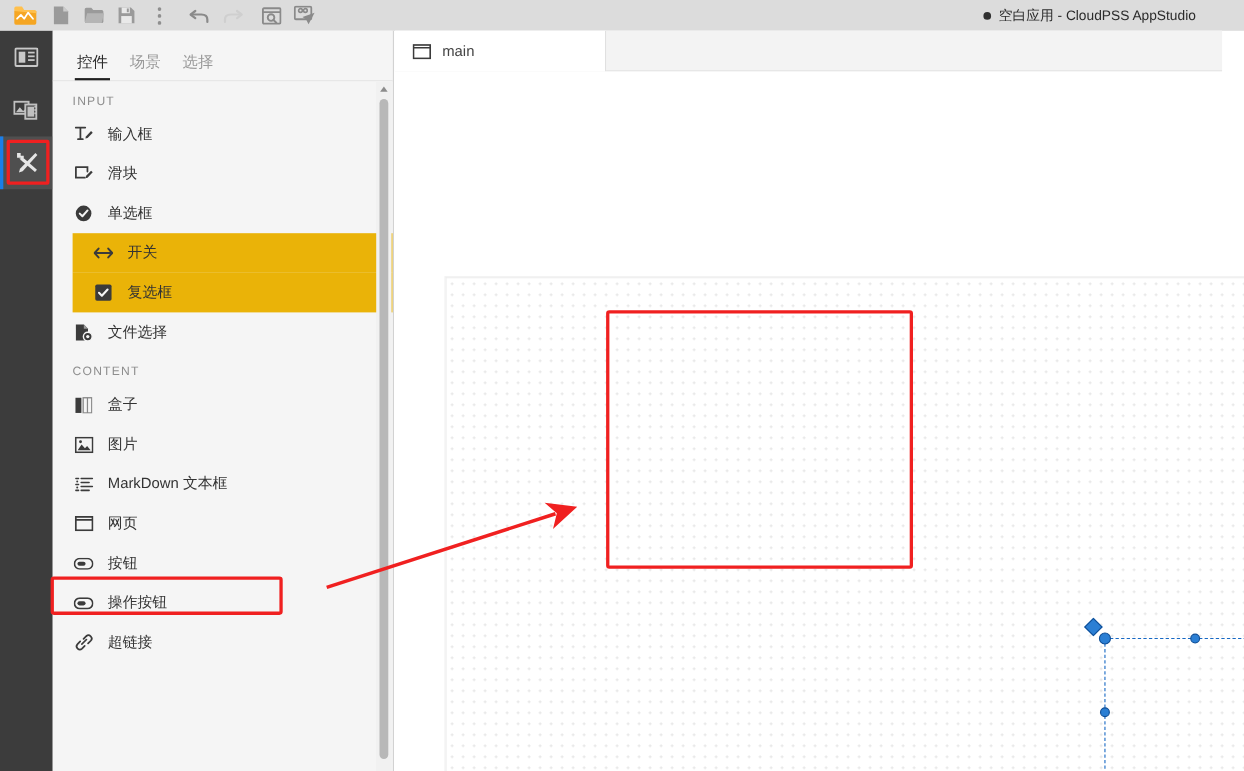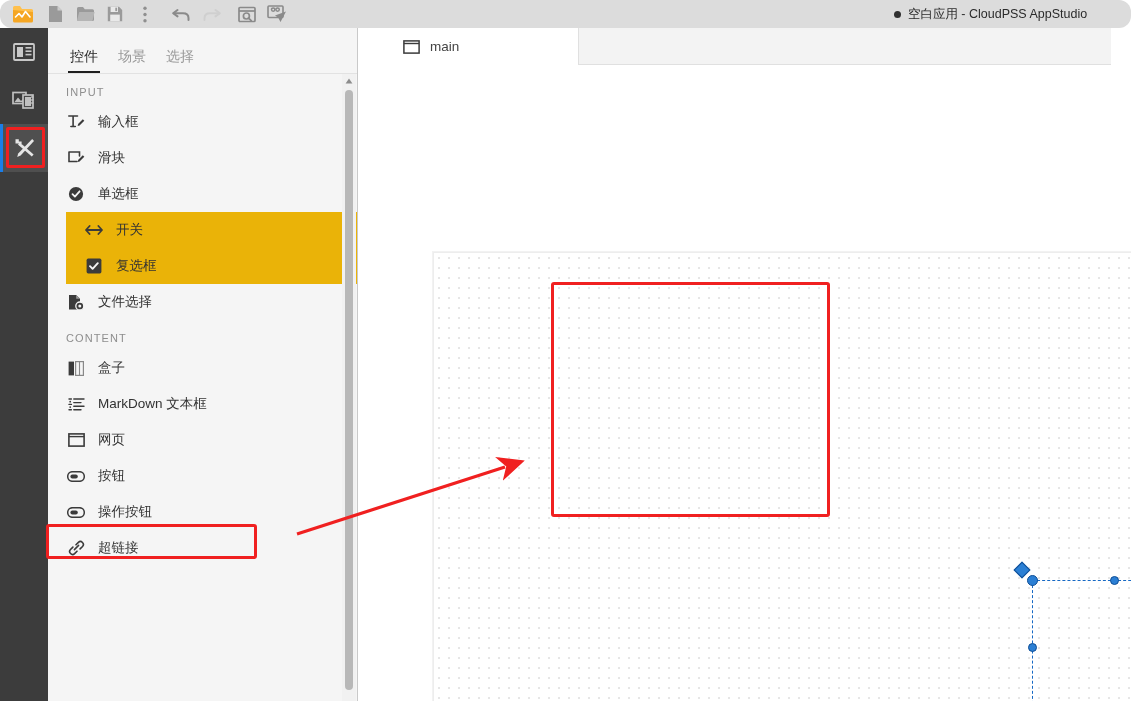--- a/index.html
+++ b/index.html
@@ -14,21 +14,21 @@
     position: relative;
     width: 1131px; height: 701px;
     overflow: hidden;
   }
 
   
   .titlebar {
     position: absolute; left: 0; top: 0;
     width: 1131px; height: 28px;
     background: #dcdcdc;
-    display: flex; align-items: center; border-radius: 12px;
+    display: flex; align-items: center;
   }
   .tb-tools {
     display: flex; align-items: center;
     height: 28px;
     padding-left: 6px;
   }
   .tb-btn {
     width: 30px; height: 26px;
     display: flex; align-items: center; justify-content: center;
     cursor: pointer;
@@ -148,21 +148,20 @@
     background: #b8b8b8;
     border-radius: 4px;
     cursor: pointer;
   }
 
   
   .editor {
     position: absolute; left: 359px; top: 28px;
     width: 752px; height: 673px;
     background: #ffffff;
-    padding-left: 28px;
   }
   .tabbar {
     height: 37px;
     background: #f3f3f3;
     border-bottom: 1px solid #e0e0e0;
     display: flex;
   }
   .doc-tab {
     width: 192px; height: 37px;
     display: flex; align-items: center;
@@ -463,20 +462,30 @@
         <span class="ic">
           <svg width="16" height="15" viewBox="0 0 16 15">
             <rect x="0.6" y="0.6" width="5.4" height="13.8" fill="#3b3b3b"></rect>
             <rect x="7.6" y="0.6" width="7.8" height="13.8" fill="none" stroke="#888888" stroke-width="1.2"></rect>
             <line x1="11.5" y1="0.6" x2="11.5" y2="14.4" stroke="#888888" stroke-width="1.1"></line>
           </svg>
         </span>
         <span class="lbl">盒子</span>
       </div>
 
+      <div class="row">
+        <span class="ic">
+          <svg width="17" height="15" viewBox="0 0 17 15">
+            <rect x="0.8" y="0.8" width="15.4" height="13.4" fill="none" stroke="#3b3b3b" stroke-width="1.5"></rect>
+            <path d="M2.6 12.4 L6.2 7.2 L9.2 10.6 L11.2 8.4 L14.4 12.4 Z" fill="#3b3b3b"></path>
+            <circle cx="5.2" cy="4.6" r="1.3" fill="#3b3b3b"></circle>
+          </svg>
+        </span>
+        <span class="lbl">图片</span>
+      </div>
 
       <div class="row">
         <span class="ic">
           <svg width="17" height="15" viewBox="0 0 17 15">
             <path d="M1 2 L3.4 2 M1 7.4 L3.4 7.4 M1 12.8 L3.4 12.8" stroke="#3b3b3b" stroke-width="1.4" stroke-linecap="round"></path>
             <circle cx="2.2" cy="4.7" r="0.9" fill="#3b3b3b"></circle>
             <circle cx="2.2" cy="10.1" r="0.9" fill="#3b3b3b"></circle>
             <path d="M5.8 2 L16 2 M5.8 5.6 L13 5.6 M5.8 9.2 L16 9.2 M5.8 12.8 L13 12.8" stroke="#3b3b3b" stroke-width="1.4" stroke-linecap="round"></path>
           </svg>
         </span>

